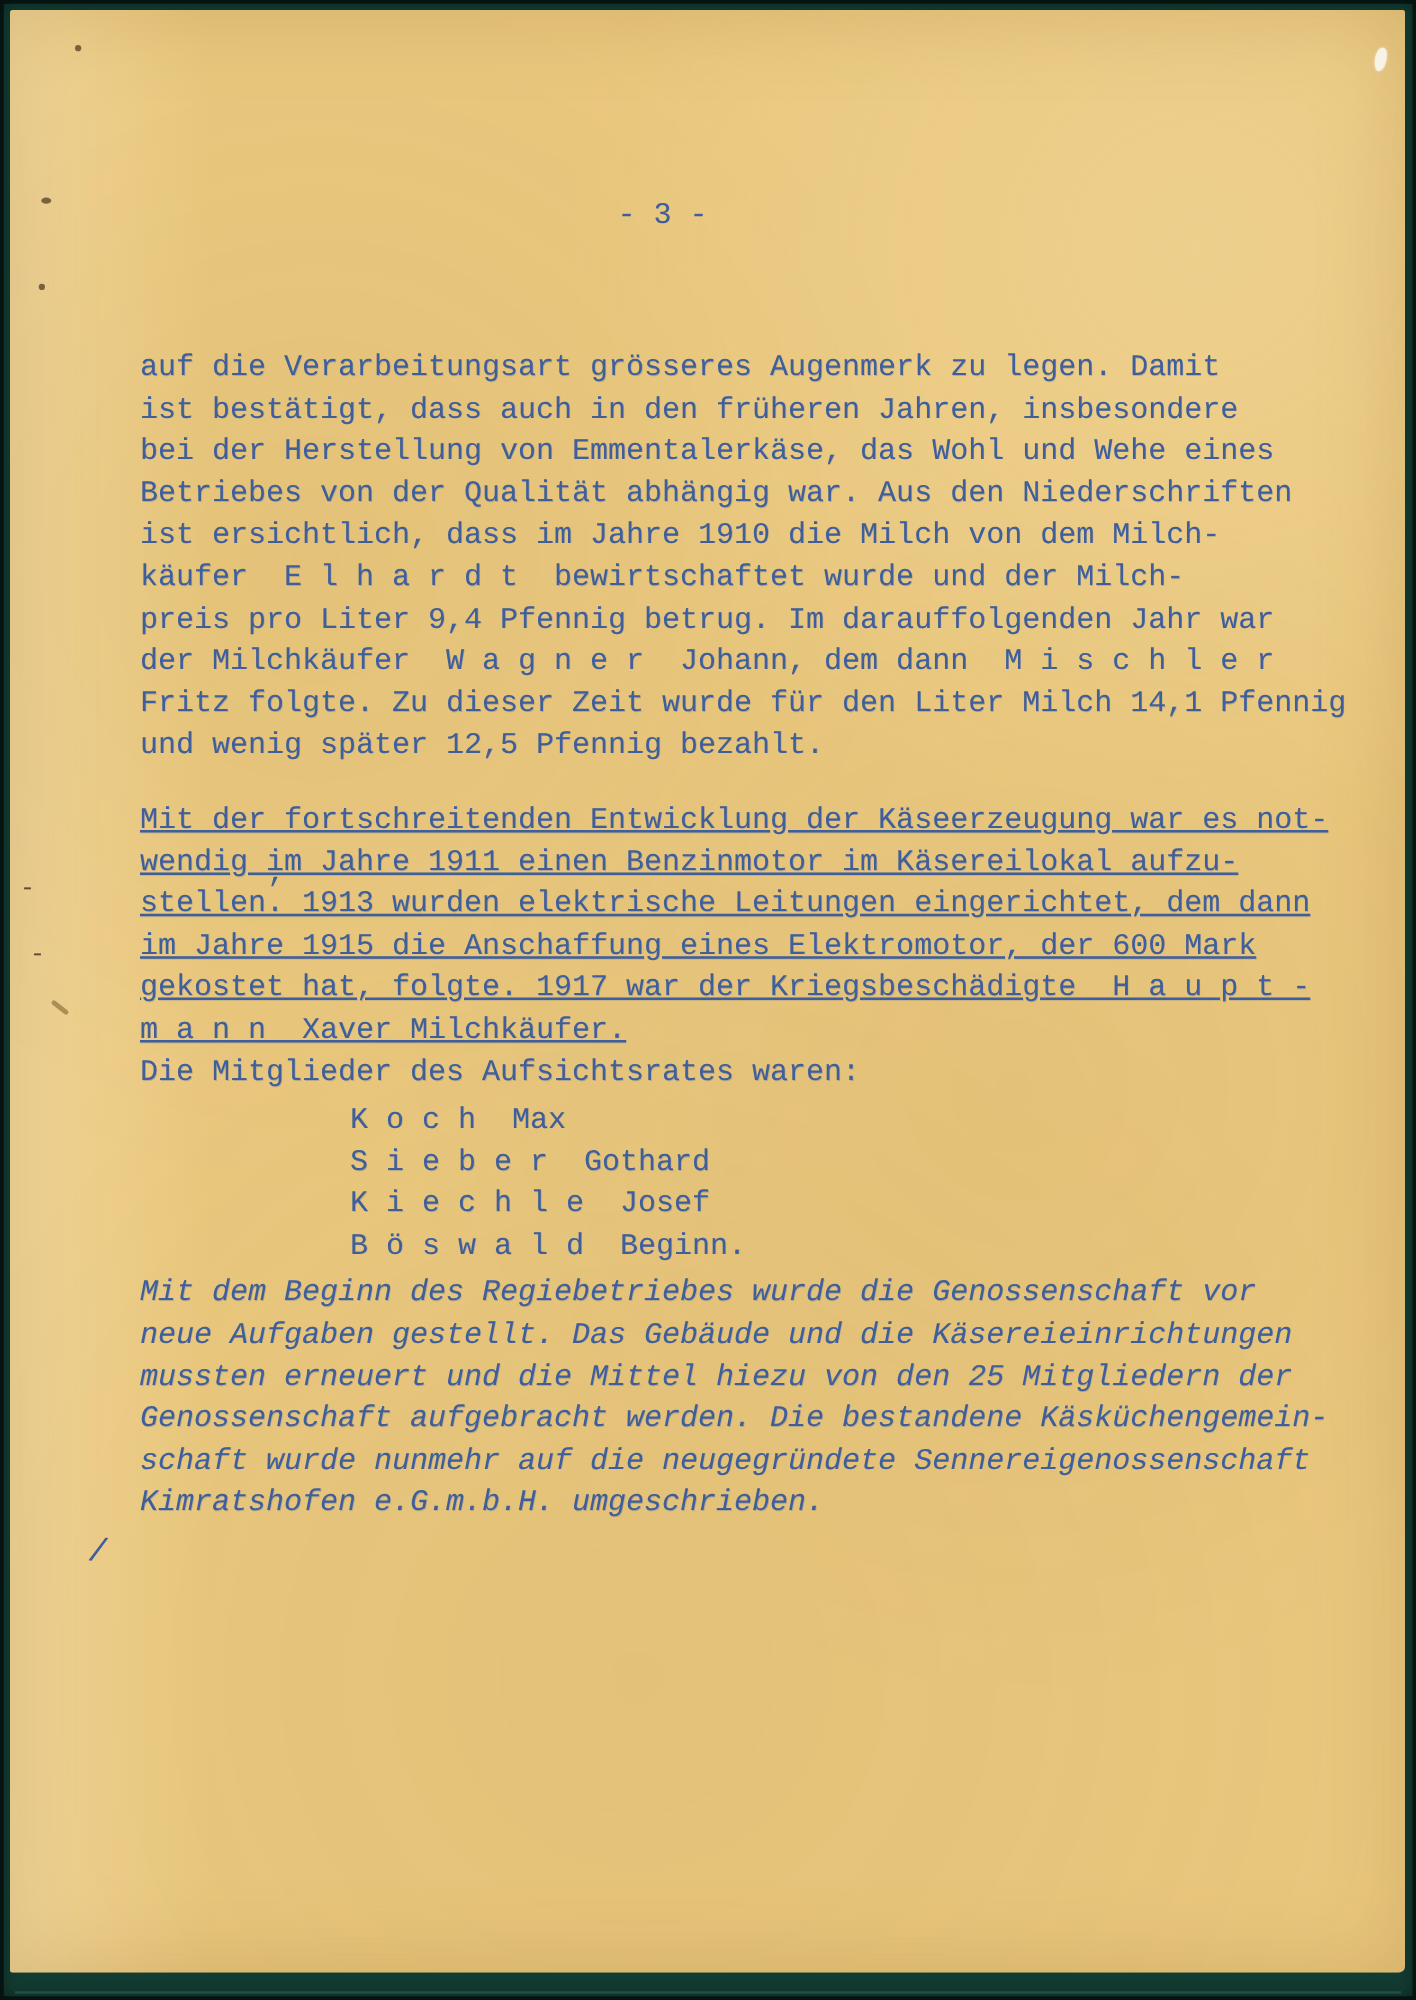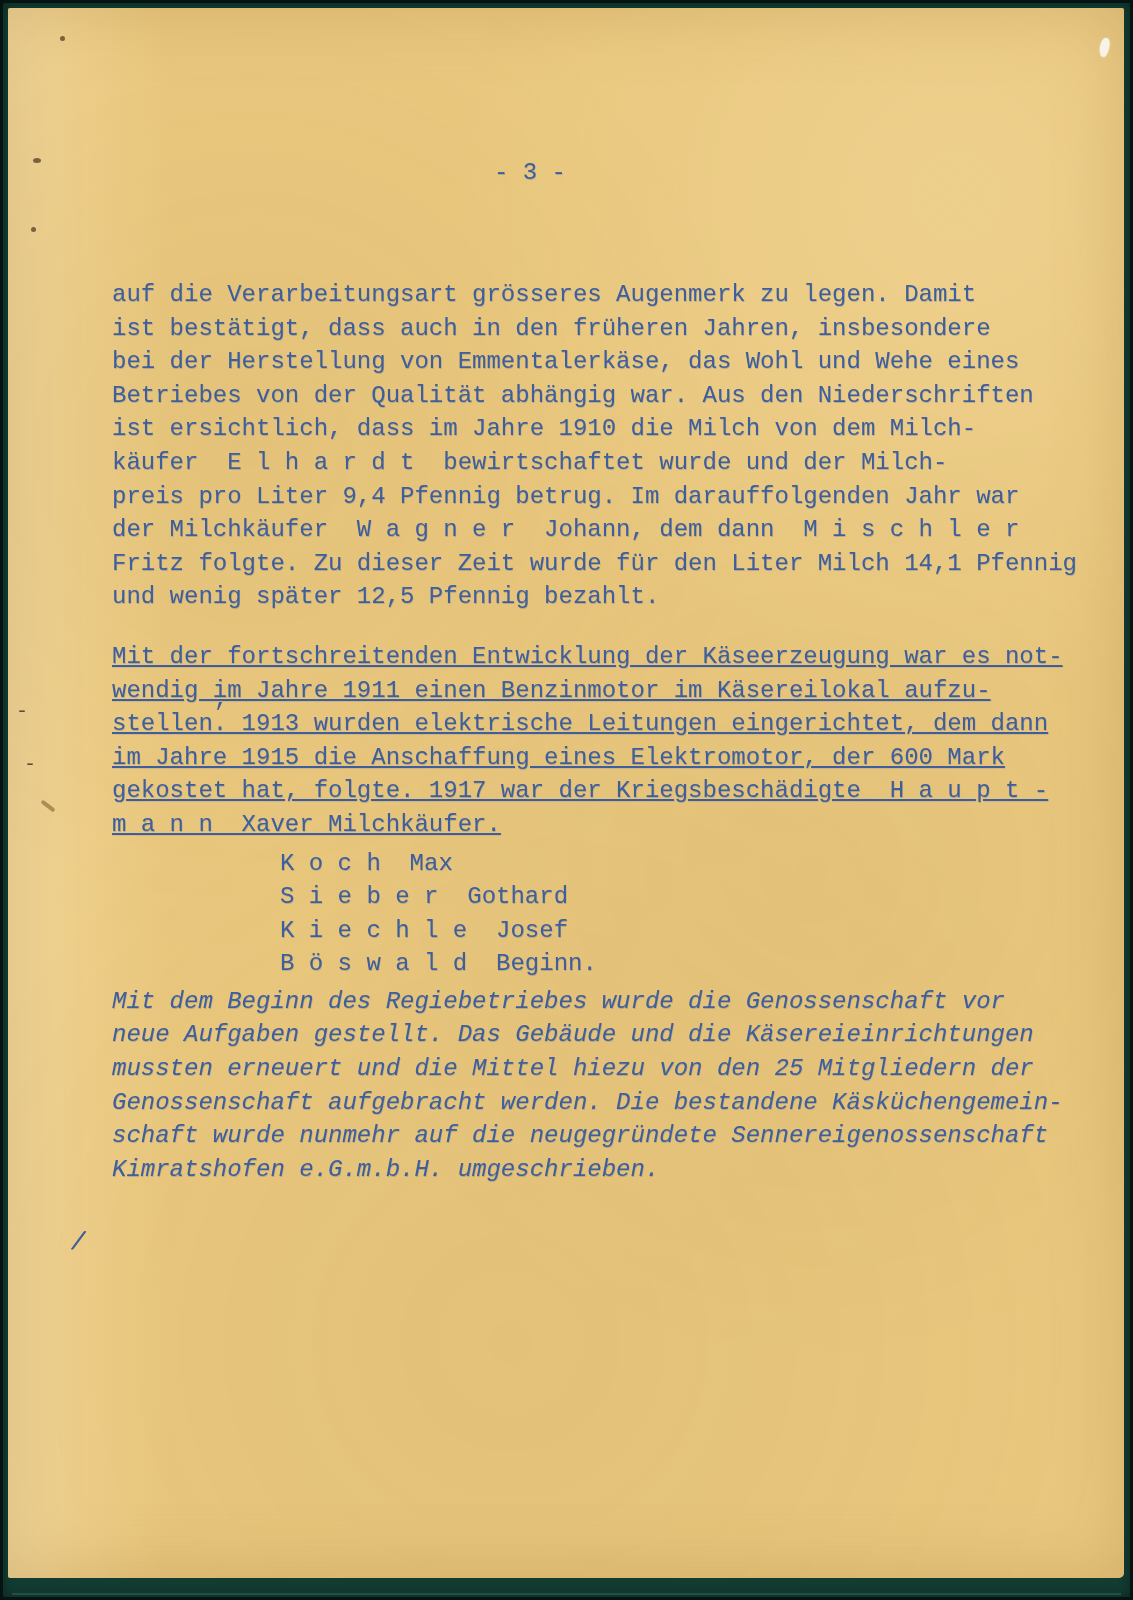--- a/index.html
+++ b/index.html
@@ -90,20 +90,21 @@
 
       <p class="typed para gap-lg">Mit der fortschreitenden Entwicklung der Käseerzeugung war es not-
 wendig im Jahre 1911 einen Benzinmotor im Käsereilokal aufzu-
 stellen. 1913 wurden elektrische Leitungen eingerichtet, dem dann
 im Jahre 1915 die Anschaffung eines Elektromotor, der 600 Mark
 gekostet hat, folgte. 1917 war der Kriegsbeschädigte  H a u p t -
 m a n n  Xaver Milchkäufer.</p>
 
 
 
+      <p class="typed para">Die Mitglieder des Aufsichtsrates waren:</p>
 
       <p class="typed para indent-list gap-xs">K o c h  Max
 S i e b e r  Gothard
 K i e c h l e  Josef
 B ö s w a l d  Beginn.</p>
 
       <p class="typed para gap-xxs">Mit dem Beginn des Regiebetriebes wurde die Genossenschaft vor
 neue Aufgaben gestellt. Das Gebäude und die Käsereieinrichtungen
 mussten erneuert und die Mittel hiezu von den 25 Mitgliedern der
 Genossenschaft aufgebracht werden. Die bestandene Käsküchengemein-

